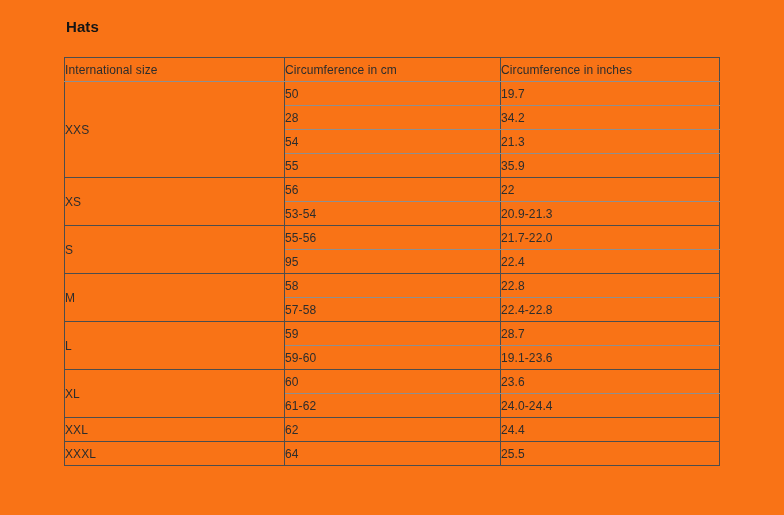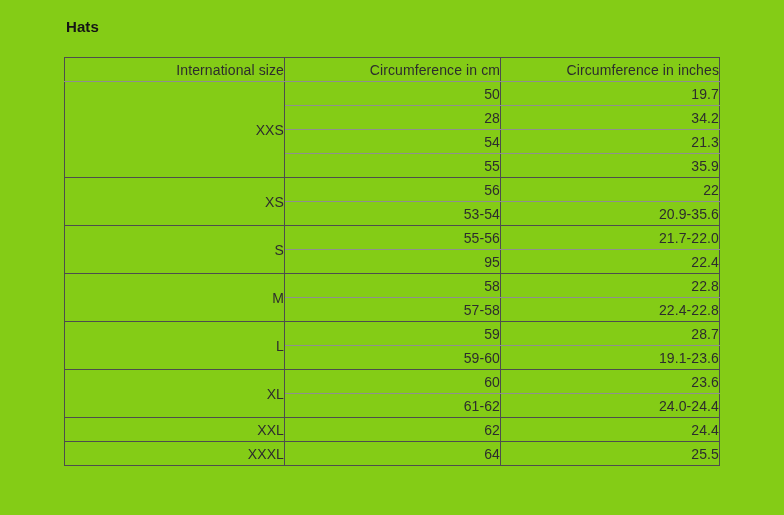--- a/index.html
+++ b/index.html
@@ -8,21 +8,21 @@
     background: #ffffff;
     width: 784px;
     height: 515px;
     overflow: hidden;
     font-family: "Liberation Sans", sans-serif;
   }
   .page {
     position: relative;
     width: 784px;
     height: 515px;
-    background: #84cc16;
+    background: #f97316;
   }
   .title {
     position: absolute;
     left: 66px;
     top: 18px;
     font-size: 15px;
     font-weight: 700;
     color: #151515;
     letter-spacing: 0.1px;
   }
@@ -34,23 +34,23 @@
     table-layout: fixed;
     width: 655px;
     border: 1px solid #4d4d4d;
   }
   .size-table th,
   .size-table td {
     border-right: 1px solid #4d4d4d;
     border-bottom: 1px solid #8f8f8f;
     padding: 0;
     height: 23px;
-    text-align: right;
+    text-align: left;
     vertical-align: middle;
-    font-size: 14px;
+    font-size: 12px;
     font-weight: 400;
     color: #2d2d2d;
     letter-spacing: 0.1px;
   }
   .size-table th:last-child,
   .size-table td:last-child { border-right: none; }
   .size-table .ge { border-bottom-color: #4d4d4d; margin-left: 14px; }
   .size-table col.c1 { width: 220px; }
   .size-table col.c2 { width: 216px; }
   .size-table col.c3 { width: 219px; }
@@ -95,21 +95,21 @@
         <td class="ge">35.9</td>
       </tr>
 
       <tr>
         <td rowspan="2" class="ge">XS</td>
         <td>56</td>
         <td>22</td>
       </tr>
       <tr>
         <td class="ge">53-54</td>
-        <td class="ge">20.9-35.6</td>
+        <td class="ge">20.9-21.3</td>
       </tr>
 
       <tr>
         <td rowspan="2" class="ge">S</td>
         <td>55-56</td>
         <td>21.7-22.0</td>
       </tr>
       <tr>
         <td class="ge">95</td>
         <td class="ge">22.4</td>

